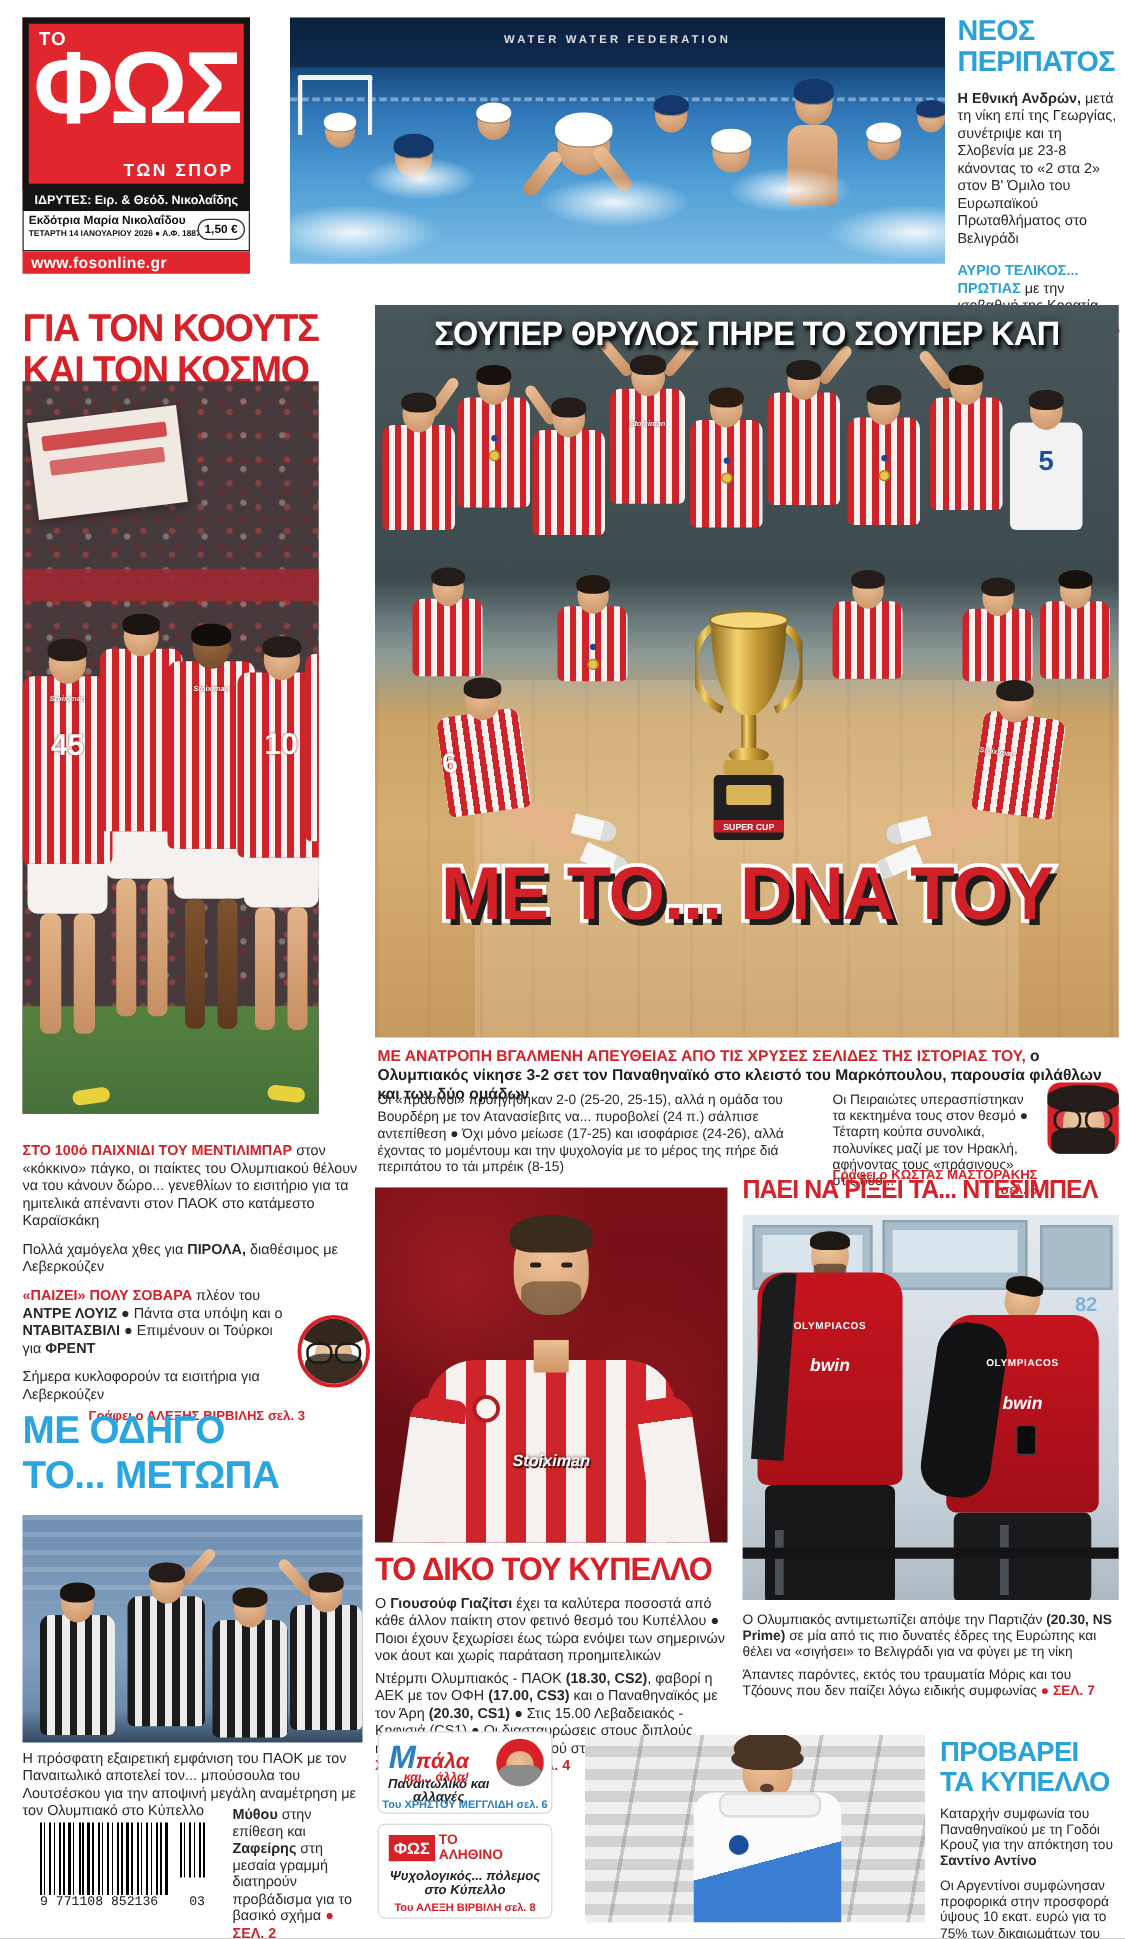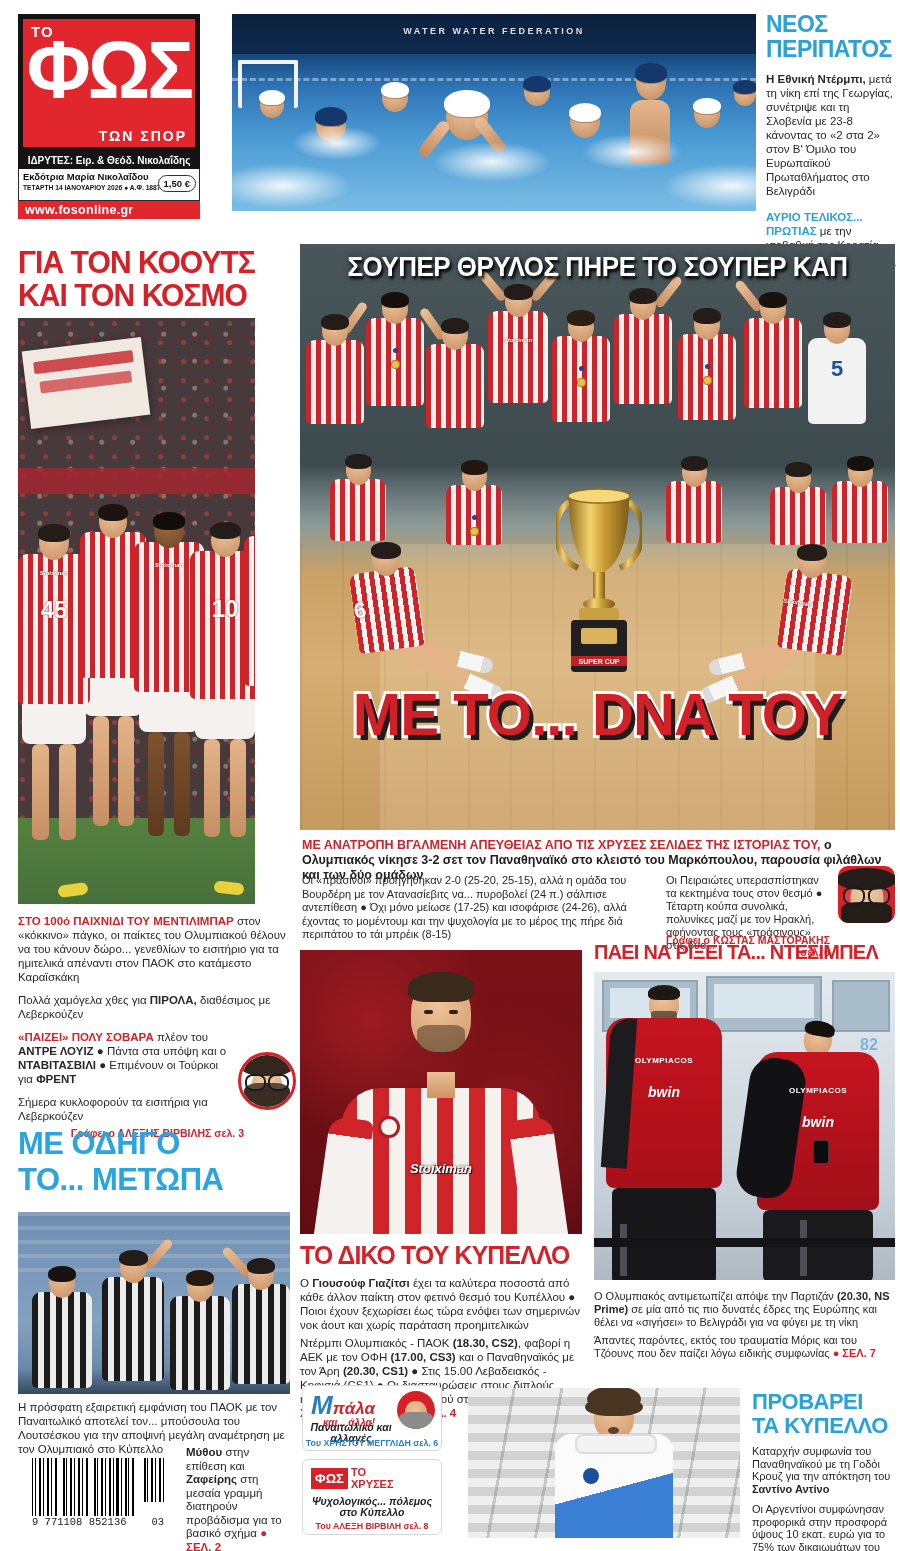--- a/index.html
+++ b/index.html
@@ -127,31 +127,31 @@
 
     <div class="spl" style="left:60px;top:112px;width:90px;height:34px;"></div>
     <div class="spl" style="left:200px;top:128px;width:120px;height:40px;"></div>
     <div class="spl" style="left:350px;top:120px;width:100px;height:36px;"></div>
     <div class="spl" style="left:430px;top:150px;width:140px;height:44px;"></div>
     <div class="spl" style="left:-20px;top:150px;width:140px;height:44px;"></div>
   </div>
 
   <div class="abs" style="left:766px;top:12px;width:130px;">
     <div class="h-blue-med" style="white-space:normal;font-size:23px;line-height:25px;">ΝΕΟΣ ΠΕΡΙΠΑΤΟΣ</div>
-    <p class="body-txt seg" style="margin:10px 0 0;"><span class="b">Η Εθνική Ντέρμπι,</span><span> μετά τη νίκη επί της Γεωργίας, συνέτριψε και τη Σλοβενία με 23-8 κάνοντας το «2 στα 2» στον Β' Όμιλο του Ευρωπαϊκού Πρωταθλήματος στο Βελιγράδι</span></p>
+    <p class="body-txt seg" style="margin:10px 0 0;"><span class="b">Η Εθνική Ανδρών,</span><span> μετά τη νίκη επί της Γεωργίας, συνέτριψε και τη Σλοβενία με 23-8 κάνοντας το «2 στα 2» στον Β' Όμιλο του Ευρωπαϊκού Πρωταθλήματος στο Βελιγράδι</span></p>
     <p class="body-txt seg" style="margin:12px 0 0;"><span class="bb">ΑΥΡΙΟ ΤΕΛΙΚΟΣ... </span><span class="bb">ΠΡΩΤΙΑΣ</span><span> με την ισοβαθμή της Κροατία</span></p>
     <div class="pageref" style="text-align:right;margin-top:6px;">ΣΕΛ. 6</div>
   </div>
 
   <div class="abs" style="left:18px;top:246px;">
     <div class="h-red-big">ΓΙΑ ΤΟΝ ΚΟΟΥΤΣ</div>
     <div class="h-red-big">ΚΑΙ ΤΟΝ ΚΟΣΜΟ</div>
   </div>
 
-  <div class="photo" style="left:18px;top:318px;width:237px;height:586px;
+  <div class="photo" style="left:18px;top:305px;width:237px;height:586px;
        background:radial-gradient(circle at 20% 30%,rgba(205,70,70,.5) 2px,transparent 3px),
                   radial-gradient(circle at 70% 60%,rgba(235,225,215,.35) 2px,transparent 3px),
                   radial-gradient(circle at 40% 80%,rgba(130,35,35,.5) 2px,transparent 3px),#473a3c;
        background-size:23px 19px,31px 27px,17px 23px,auto;">
     <div class="abs" style="left:8px;top:26px;width:120px;height:78px;background:#efe9e2;transform:rotate(-7deg);
          box-shadow:0 2px 8px rgba(0,0,0,.4);">
       <div style="margin:12px 10px 0;height:12px;background:rgba(200,35,40,.8);border-radius:2px;"></div>
       <div style="margin:8px 14px 0;height:12px;background:rgba(200,35,40,.65);border-radius:2px;"></div>
     </div>
     <div class="abs" style="left:0;right:0;top:150px;height:26px;background:rgba(163,39,48,.85);"></div>
@@ -494,21 +494,21 @@
       <div class="av-beard" style="background:#8b8b8b;"></div>
     </div>
     <div class="abs" style="left:0;top:36px;width:96px;text-align:center;font-weight:700;font-style:italic;font-size:10.5px;line-height:11px;color:#222;">Παναιτωλικό και αλλαγές</div>
     <div class="abs" style="left:0;right:0;bottom:2px;text-align:center;color:#2a7fc1;font-weight:700;font-size:8.8px;">Του ΧΡΗΣΤΟΥ ΜΕΓΓΛΙΔΗ σελ. 6</div>
   </div>
 
   <div class="boxed" style="left:302px;top:1459px;width:138px;height:74px;">
     <div class="abs" style="left:8px;top:8px;background:#d52127;color:#fff;font-weight:700;font-size:13px;padding:3px 4px;" ind="">ΦΩΣ</div>
     <div class="abs" style="left:48px;top:6px;color:#d52127;font-weight:700;font-size:11px;line-height:12px;">
       <div>ΤΟ</div>
-      <div>ΧΡΥΣΕΣ</div>
+      <div>ΑΛΗΘΙΝΟ</div>
     </div>
     <div class="abs" style="left:0;right:0;top:36px;text-align:center;font-weight:700;font-style:italic;font-size:10.5px;line-height:11px;color:#222;">Ψυχολογικός... πόλεμος στο Κύπελλο</div>
     <div class="abs" style="left:0;right:0;bottom:3px;text-align:center;color:#d52127;font-weight:700;font-size:8.8px;">Του ΑΛΕΞΗ ΒΙΡΒΙΛΗ σελ. 8</div>
   </div>
 
   <div class="photo" style="left:468px;top:1388px;width:272px;height:150px;
        background:repeating-linear-gradient(180deg,#efefef 0 9px,#d2d2d2 9px 18px);">
     <div class="abs" style="left:0;top:0;right:0;bottom:0;background:repeating-linear-gradient(100deg,transparent 0 44px,rgba(90,95,100,.28) 44px 47px);"></div>
     <div class="abs" style="left:86px;top:8px;width:120px;height:160px;">
       <div style="width:40px;height:44px;margin:0 auto;border-radius:46%;position:relative;background:radial-gradient(circle at 45% 35%,#eec49c,#cf9769);">

